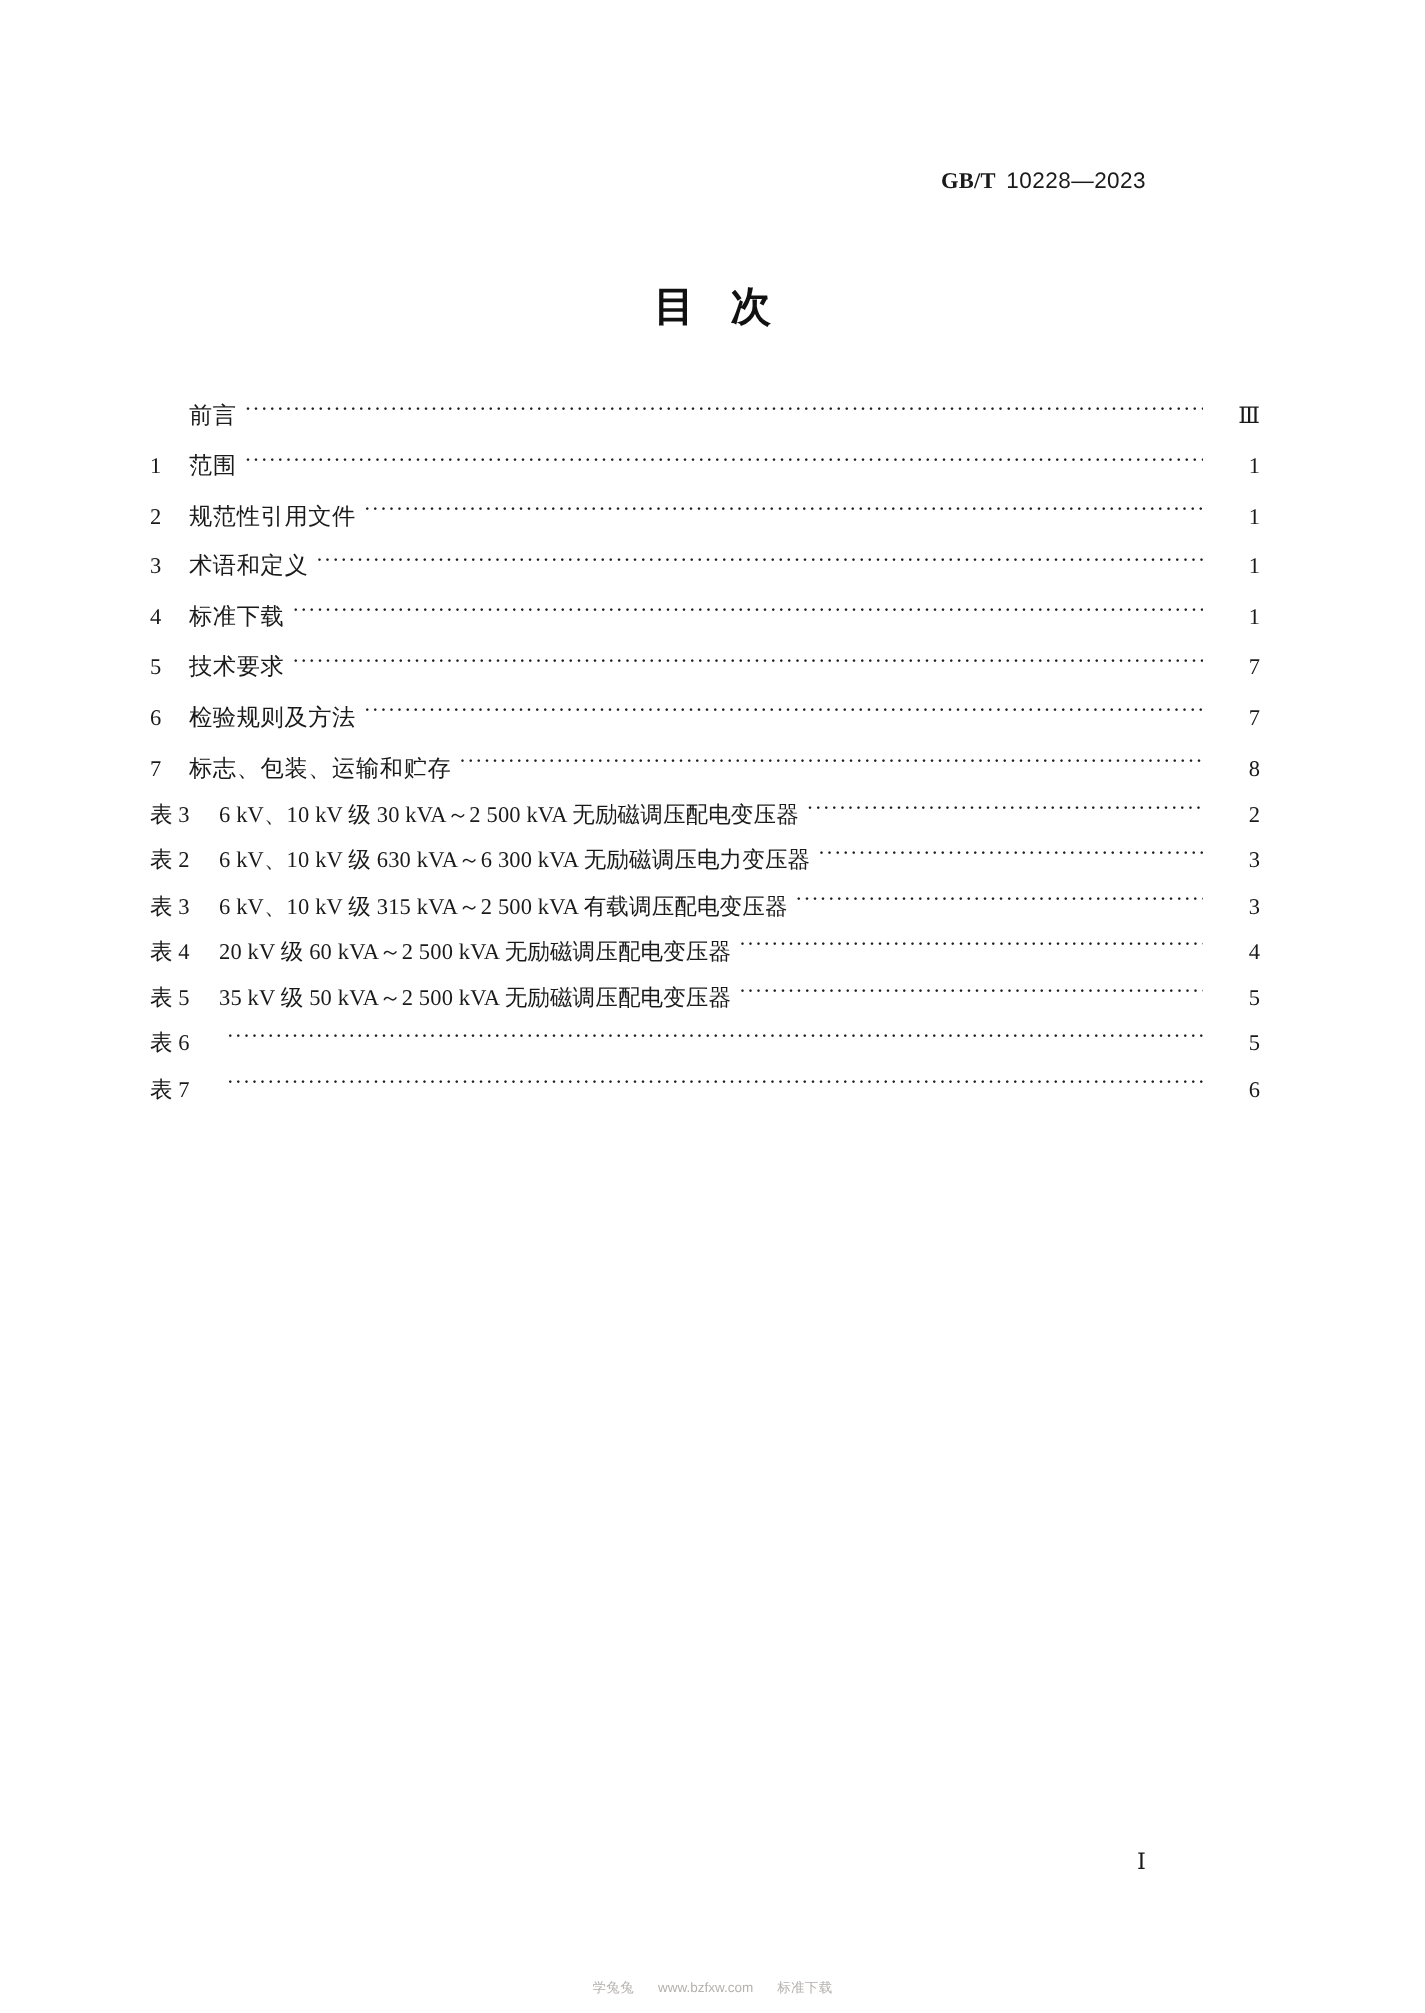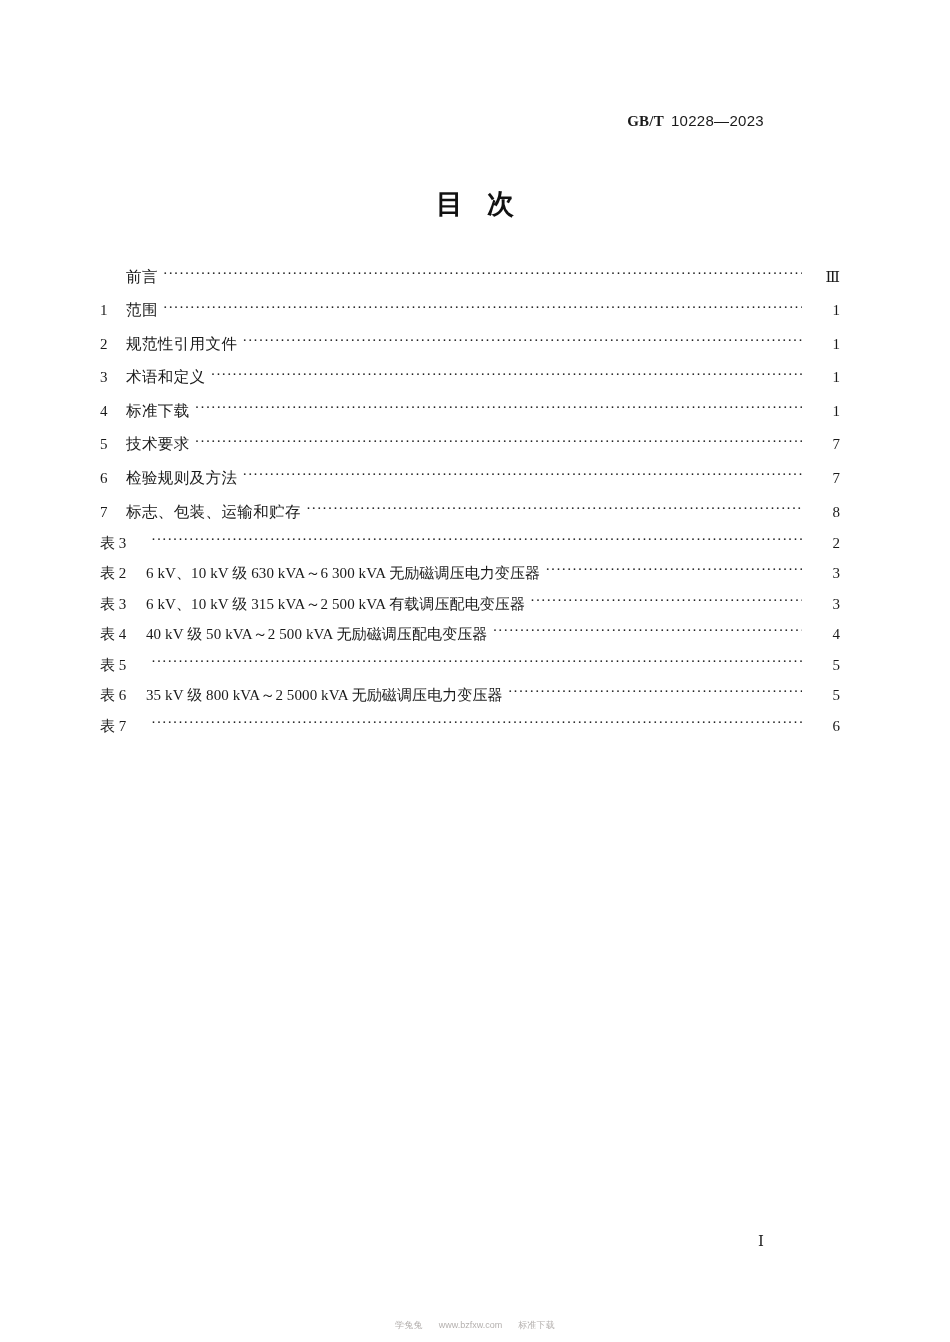--- a/index.html
+++ b/index.html
@@ -218,54 +218,55 @@
       <span class="toc-dots"></span>
       <span class="toc-page">8</span>
     </div>
 
   </div>
 
   <div class="toc toc-tables">
 
     <div class="toc-row">
       <span class="toc-num wide">表 3</span>
+      <span class="toc-label">6 kV、10 kV 级 30 kVA～2 500 kVA 无励磁调压配电变压器</span>
       <span class="toc-dots"></span>
       <span class="toc-page">2</span>
     </div>
 
     <div class="toc-row">
       <span class="toc-num wide">表 2</span>
       <span class="toc-label">6 kV、10 kV 级 630 kVA～6 300 kVA 无励磁调压电力变压器</span>
       <span class="toc-dots"></span>
       <span class="toc-page">3</span>
     </div>
 
     <div class="toc-row">
       <span class="toc-num wide">表 3</span>
       <span class="toc-label">6 kV、10 kV 级 315 kVA～2 500 kVA 有载调压配电变压器</span>
       <span class="toc-dots"></span>
       <span class="toc-page">3</span>
     </div>
 
     <div class="toc-row">
       <span class="toc-num wide">表 4</span>
-      <span class="toc-label">40 kV 级 50 kVA～2 500 kVA 无励磁调压配电变压器</span>
+      <span class="toc-label">20 kV 级 60 kVA～2 500 kVA 无励磁调压配电变压器</span>
       <span class="toc-dots"></span>
       <span class="toc-page">4</span>
     </div>
 
     <div class="toc-row">
       <span class="toc-num wide">表 5</span>
+      <span class="toc-label">35 kV 级 50 kVA～2 500 kVA 无励磁调压配电变压器</span>
       <span class="toc-dots"></span>
       <span class="toc-page">5</span>
     </div>
 
     <div class="toc-row">
       <span class="toc-num wide">表 6</span>
-      <span class="toc-label">35 kV 级 800 kVA～2 5000 kVA 无励磁调压电力变压器</span>
       <span class="toc-dots"></span>
       <span class="toc-page">5</span>
     </div>
 
     <div class="toc-row">
       <span class="toc-num wide">表 7</span>
       <span class="toc-dots"></span>
       <span class="toc-page">6</span>
     </div>
 

